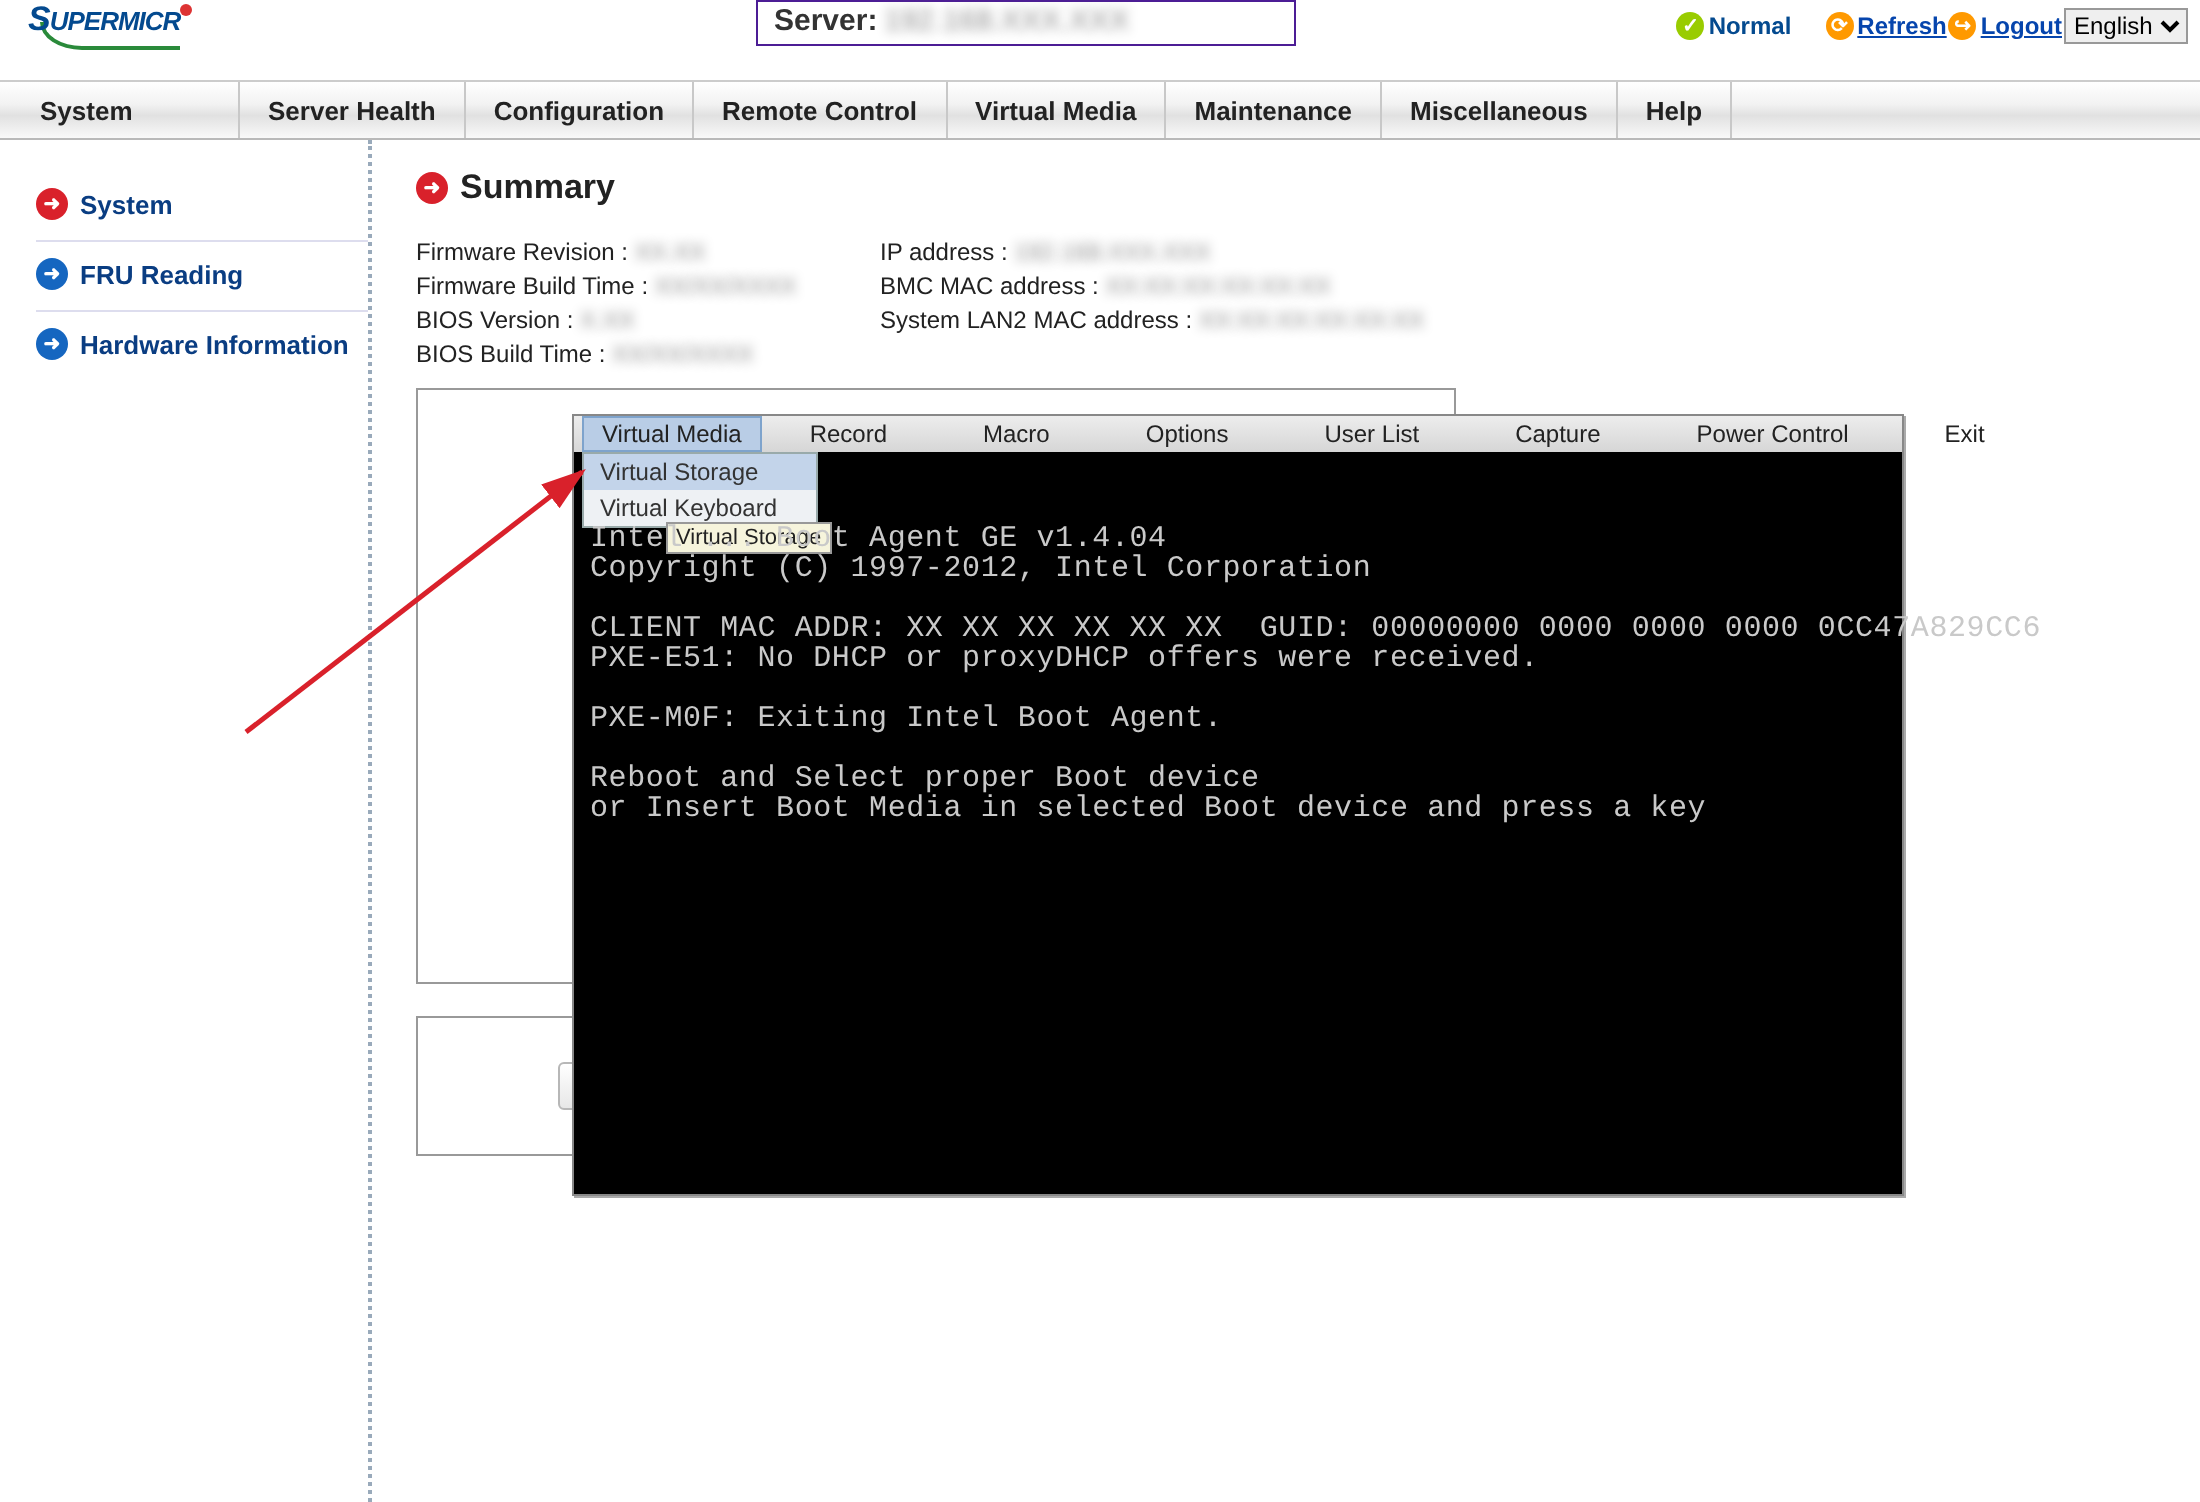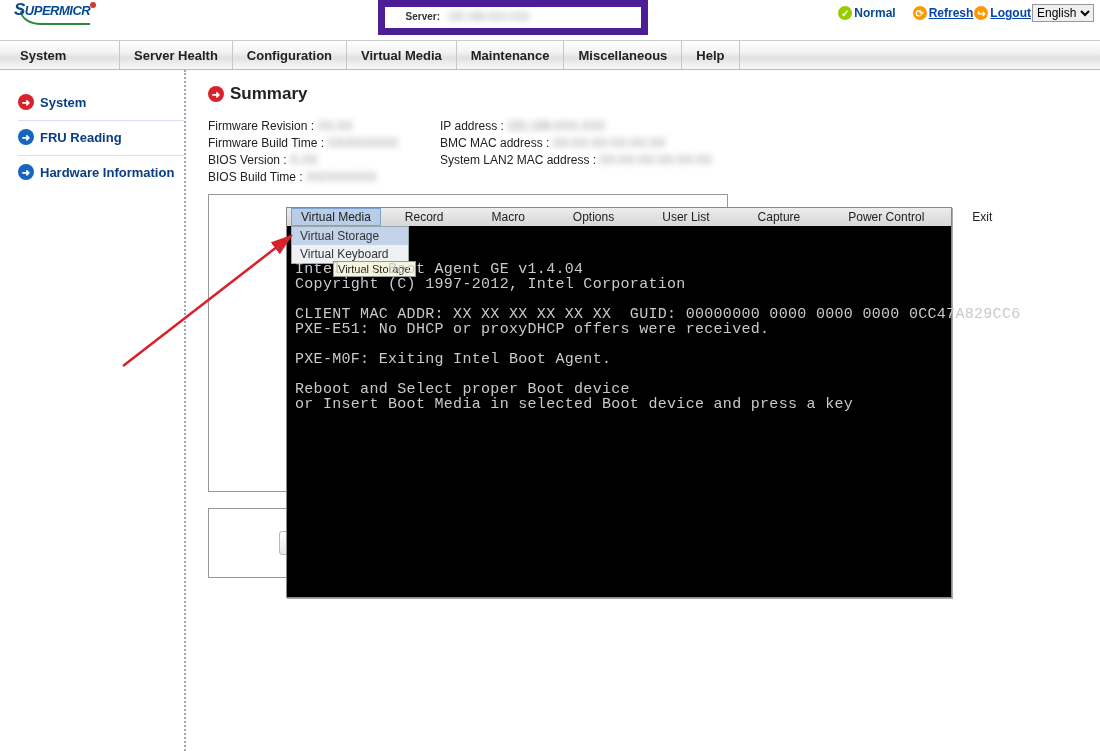--- a/index.html
+++ b/index.html
@@ -38,23 +38,23 @@
     z-index: -1;
   }
   .logo .s1 { color: #044a8f; }
   .logo .s2 { color: #044a8f; font-size: 13px; }
   .logo .dot { width:6px; height:6px; background:#d33; border-radius:50%; display:inline-block; vertical-align:top; margin-top:2px; }
 
   .serverbox {
     position: absolute;
     left: 378px; top: 0;
     width: 270px;
-    border: 7px solid #4c1d95;
+    border: 1px solid #4c1d95;
     padding: 2px 8px 3px;
-    font-size: 10px;
+    font-size: 15px;
   }
   .serverbox .row { display:flex; line-height:16px; }
   .serverbox .lbl { width: 55px; text-align: right; font-weight: bold; padding-right: 8px; }
   .serverbox .blur { color: transparent; text-shadow: 0 0 6px #888; user-select:none; }
   .serverbox .role { color:#444; margin-left:10px; }
 
   .toplinks {
     position: absolute;
     right: 6px; top: 4px;
     display: flex;
@@ -267,20 +267,21 @@
     <select>
       <option>English</option>
     </select>
   </div>
 </div>
 
 <div class="menubar">
   <div class="mitem first">System</div>
   <div class="mitem">Server Health</div>
   <div class="mitem">Configuration</div>
+  <div class="mitem">Remote Control</div>
   <div class="mitem">Virtual Media</div>
   <div class="mitem">Maintenance</div>
   <div class="mitem">Miscellaneous</div>
   <div class="mitem">Help</div>
   <div class="filler"></div>
 </div>
 
 <div class="pagebody">
 
   <div class="sidebar">

